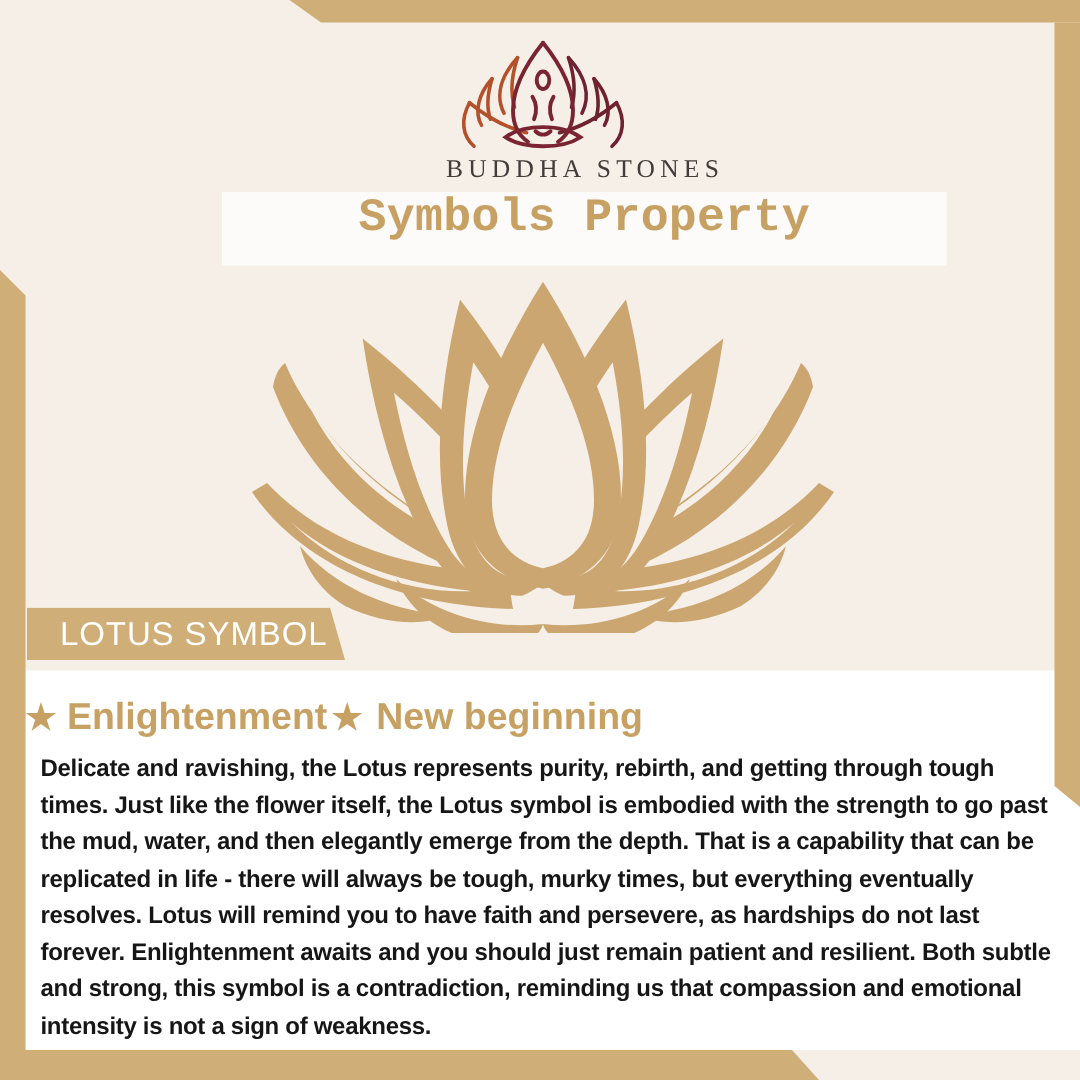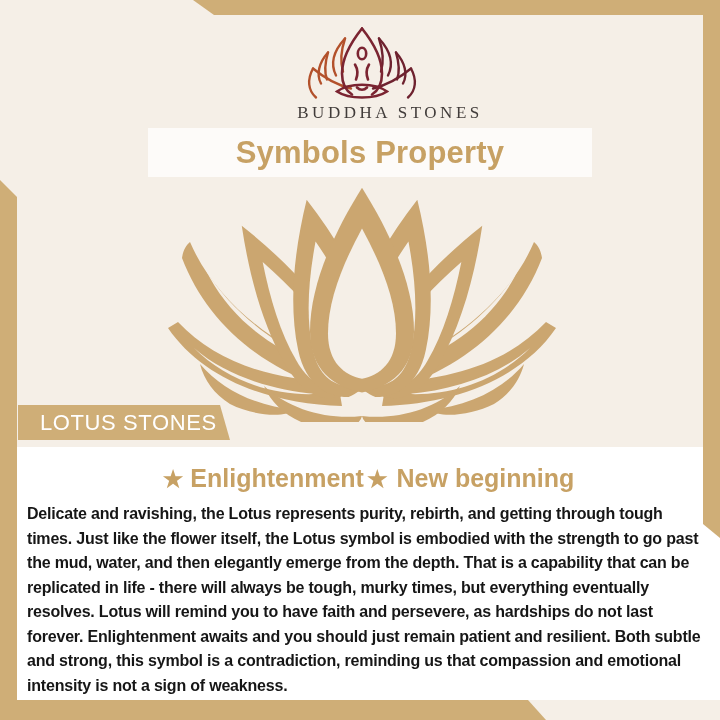--- a/index.html
+++ b/index.html
@@ -10,37 +10,37 @@
   
   #frame{left:0;top:0;width:720px;height:720px;z-index:30;pointer-events:none;}
 
   
   #logo{left:287px;top:16px;width:150px;height:86px;z-index:5;}
   #brand-name{left:0;top:103px;width:720px;text-align:center;
     font-family:"Liberation Serif",serif;font-size:17px;font-weight:500;
     letter-spacing:3.5px;color:#413C3A;z-index:5;margin-left:30px;}
 
   
-  #title-banner{left:148px;top:128px;width:444px;height:49px;background:#FDFBF9;
-    display:flex;align-items:center;justify-content:center;z-index:5;}
+  #title-banner{left:148px;top:128px;width:483px;height:49px;background:#FDFBF9;
+    display:flex;align-items:flex-start;justify-content:center;z-index:5;font-family:Liberation Mono, monospace;}
   #title-banner .title{font-size:31px;font-weight:bold;color:#C7A164;letter-spacing:0.2px;}
 
   
   #lotus{left:160px;top:182px;width:404px;height:240px;z-index:4;}
 
   
   #section-banner{left:18px;top:405px;width:212px;height:35px;background:#CFAE77;
     clip-path:polygon(0 0,202px 0,212px 35px,0 35px);
     display:flex;align-items:center;z-index:6;}
   #section-banner .label{color:#FFFFFF;font-size:22px;letter-spacing:0.6px;
     padding-left:22px;line-height:35px;}
 
   
   #panel{left:17px;top:447px;width:703px;height:253px;background:#FFFFFF;z-index:5;}
-  #panel .heading{margin-top:15px;text-align:center;font-size:25px;font-weight:bold;
+  #panel .heading{margin-top:15px;text-align:left;font-size:25px;font-weight:bold;
     color:#C7A164;line-height:32px;}
   #panel .heading .star{font-size:23px;}
   #panel .heading .s1{margin-right:7px;}
   #panel .heading .s2{margin-left:3px;margin-right:9px;}
   #panel .paragraph{margin:7px 9px 0 10px;font-size:16px;font-weight:bold;
     letter-spacing:-0.2px;line-height:24.5px;color:#161616;text-align:left;}
 </style>
 </head>
 <body>
 
@@ -105,21 +105,21 @@
   </g>
   <use href="#lhalf" transform="translate(404,0) scale(-1,1)"></use>
 
   <g transform="translate(202,192) scale(1,0.97)">
     <path fill="#CBA670" d="M0,-192 C-28,-146 -52,-92 -52,-44 C-52,-4 -28,14 0,19 C28,14 52,-4 52,-44 C52,-92 28,-146 0,-192 Z"></path>
     <path fill="#F5EFE7" d="M0,-150 C-19,-114 -34,-76 -34,-42 C-34,-12 -18,1 0,5 C18,1 34,-12 34,-42 C34,-76 19,-114 0,-150 Z"></path>
   </g>
 </svg>
 
 <div id="section-banner" class="abs">
-  <span class="label">LOTUS STONES</span>
+  <span class="label">LOTUS SYMBOL</span>
 </div>
 
 <div id="panel" class="abs">
   <div class="heading">
     <span class="star s1">★</span><span>Enlightenment</span><span class="star s2">★</span><span>New beginning</span>
   </div>
   <div class="paragraph">Delicate and ravishing, the Lotus represents purity, rebirth, and getting through tough times. Just like the flower itself, the Lotus symbol is embodied with the strength to go past the mud, water, and then elegantly emerge from the depth. That is a capability that can be replicated in life - there will always be tough, murky times, but everything eventually resolves. Lotus will remind you to have faith and persevere, as hardships do not last forever. Enlightenment awaits and you should just remain patient and resilient. Both subtle and strong, this symbol is a contradiction, reminding us that compassion and emotional intensity is not a sign of weakness.</div>
 </div>
 
 <svg id="frame" class="abs" viewBox="0 0 720 720">

